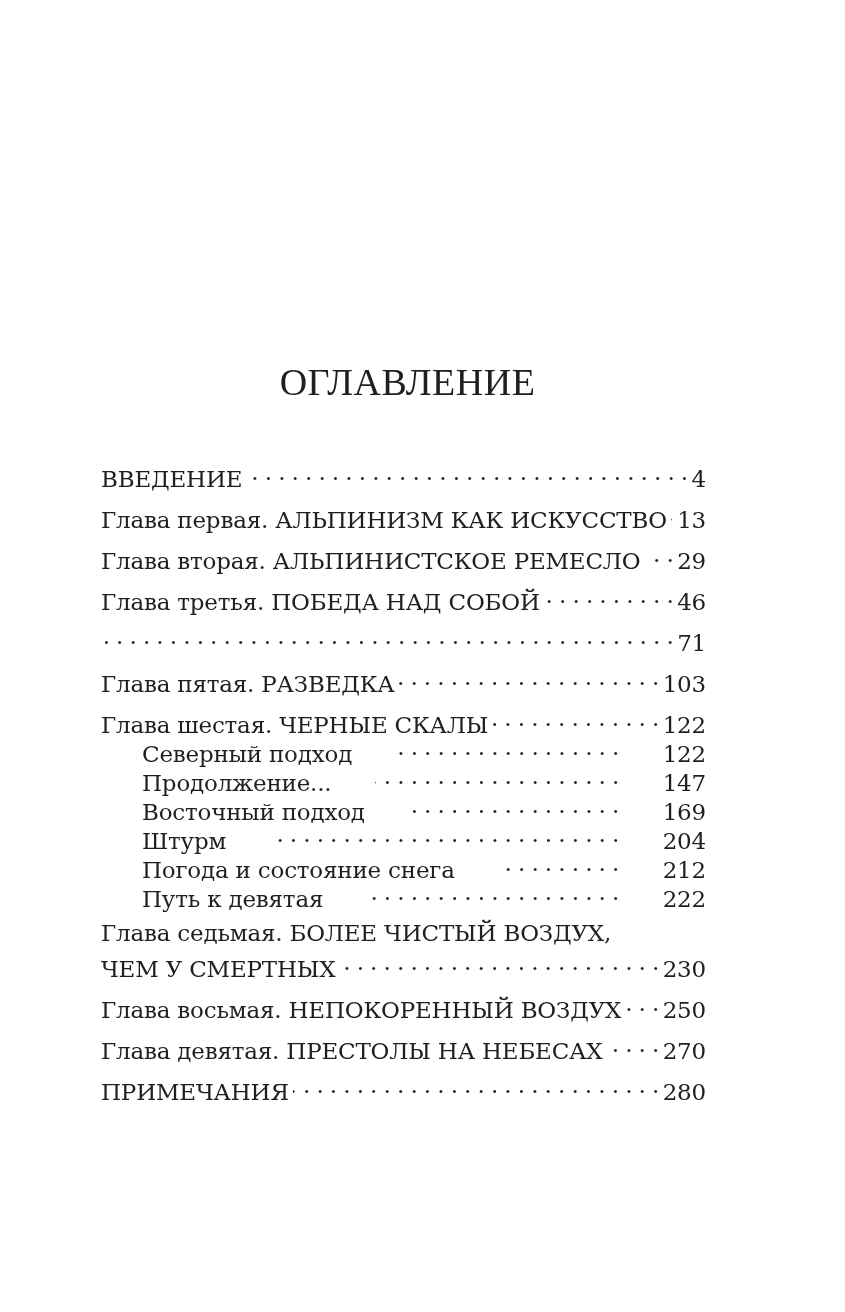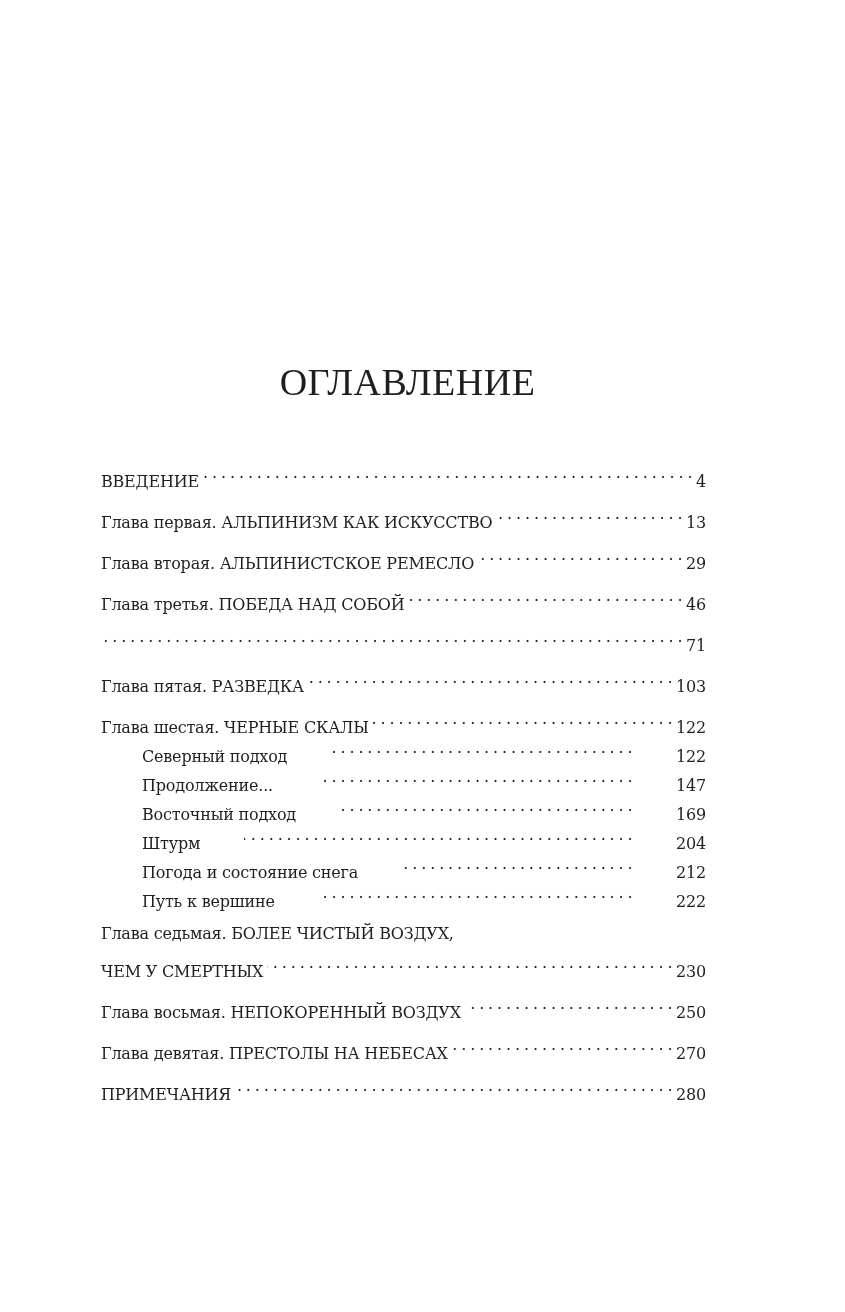--- a/index.html
+++ b/index.html
@@ -26,21 +26,21 @@
       font-weight: normal;
       letter-spacing: 0.5px;
       line-height: 60px;
       margin: 0;
     }
     .toc {
       position: absolute;
       top: 458px;
       left: 101px;
       width: 605px;
-      font-size: 16px;
+      font-size: 23px;
       letter-spacing: -0.2px;
     }
     .entry {
       display: flex;
       align-items: baseline;
       height: 29px;
       line-height: 29px;
       white-space: nowrap;
     }
     .entry.main { margin-bottom: 12px; }
@@ -137,21 +137,21 @@
     <span class="label">Штурм</span>
     <span class="dots"></span>
     <span class="page">204</span>
   </div>
   <div class="entry sub">
     <span class="label">Погода и состояние снега</span>
     <span class="dots"></span>
     <span class="page">212</span>
   </div>
   <div class="entry sub last">
-    <span class="label">Путь к вершине</span>
+    <span class="label">Путь к девятая</span>
     <span class="dots"></span>
     <span class="page">222</span>
   </div>
 
   <div>
     <div class="multiline-first">Глава седьмая. БОЛЕЕ ЧИСТЫЙ ВОЗДУХ,</div>
     <div class="entry main">
       <span class="label">ЧЕМ У СМЕРТНЫХ</span>
       <span class="dots"></span>
       <span class="page">230</span>

